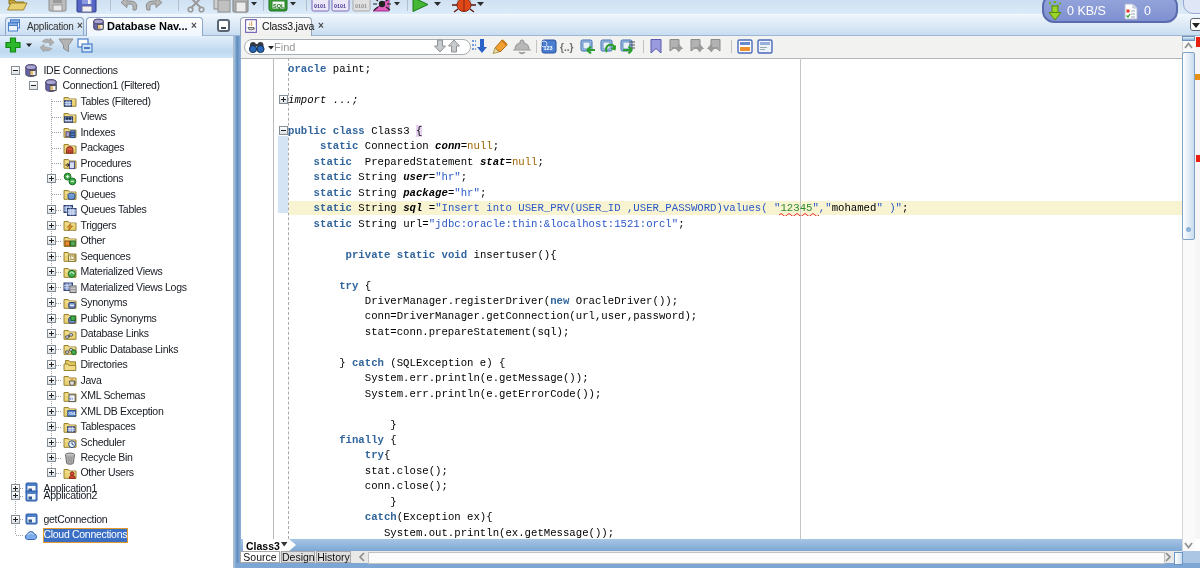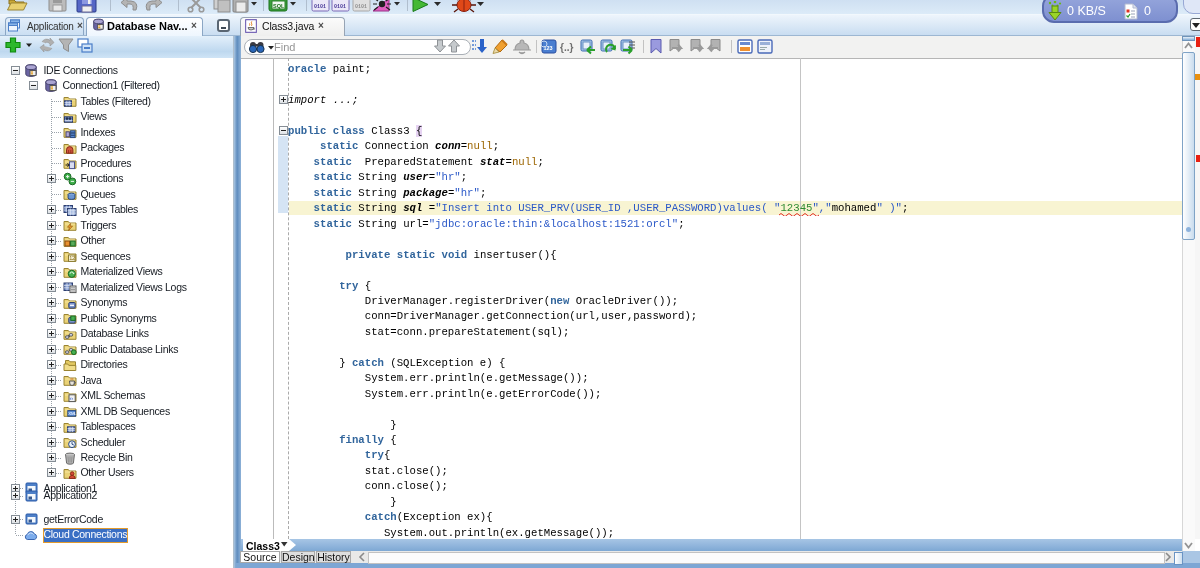--- a/index.html
+++ b/index.html
@@ -10,21 +10,21 @@
 #tabrow-line{left:0;top:34.5px;width:1200px;height:1px;background:#9db7d2}
 
 #lp-tools{left:0;top:35.5px;width:233px;height:22px;background:linear-gradient(#e4f0fb,#bed8ef 70%,#cfe4f6)}
 #lp-tree{left:0;top:57.5px;width:233px;height:510.5px;background:#fff}
 #lp-border{left:233px;top:35.5px;width:1px;height:532.5px;background:#aebecd}
 #splitter{left:234px;top:35.5px;width:7px;height:532.5px;background:linear-gradient(90deg,#a9c5e1,#5e8cbe 45%,#8fb2d8)}
 
 .tab{position:absolute;top:17px;height:18px;border:1px solid #8ba6c4;border-bottom:none;border-radius:4px 4px 0 0;box-sizing:border-box;font-size:11px;white-space:nowrap}
 #tab-app{left:5px;width:79px;background:linear-gradient(#e3eefa,#cbdff2);color:#333;font-size:10px;letter-spacing:-0.2px}
 #tab-dbn{left:86px;width:117px;background:linear-gradient(#ffffff,#eef6fe);font-weight:bold;color:#000;height:19px}
-#tab-cls{left:240px;width:105px;background:linear-gradient(#fbfbfb,#efefee);color:#111;border-color:#97a4b4;height:19px;font-size:10.5px;letter-spacing:-0.2px}
+#tab-cls{left:240px;width:72px;background:linear-gradient(#fbfbfb,#efefee);color:#111;border-color:#97a4b4;height:19px;font-size:10.5px;letter-spacing:-0.2px}
 .tx{position:absolute;top:2px}
 .tabx{color:#4a4a4a;font-weight:bold;font-size:10px}
 
 #minbtn{left:217px;top:18.5px;width:13px;height:13px;border:2px solid #5a6673;border-radius:3px;background:#fff;box-sizing:border-box}
 #minbtn i{position:absolute;left:2px;top:6px;width:5px;height:2px;background:#404a55}
 
 #findbar{left:241px;top:35.5px;width:959px;height:22px;background:#f2f2f1;border-bottom:1px solid #b6b6b6;box-sizing:content-box}
 #findpill{left:244px;top:38.5px;width:225px;height:14px;border:1px solid #a9afb6;border-radius:8px;background:#fff}
 
 #gutterline{left:273px;top:58px;width:1px;height:480.5px;background:#bbbbbb}
@@ -434,21 +434,21 @@
       </div>
 <div class="row" style="top:202.32px">
         <div class="doth" style="left:52px;top:7.5px;width:10px"></div>
         <div class="eb p" style="left:47px"></div>
         <svg class="ic i2" viewBox="0 0 14 14">
           <rect x="1" y="2.5" width="8.5" height="7" fill="#7c95cc" stroke="#2c3e70"></rect>
           <path d="M1 4.8 L9.5 4.8 M1 7.1 L9.5 7.1 M3.8 2.5 L3.8 9.5 M6.6 2.5 L6.6 9.5" stroke="#e8ecf8" stroke-width="0.7"></path>
           <rect x="4.5" y="5.5" width="8.5" height="7" fill="#9bb2dc" stroke="#2c3e70"></rect>
           <path d="M4.5 7.8 L13 7.8 M4.5 10.1 L13 10.1 M7.3 5.5 L7.3 12.5 M10.1 5.5 L10.1 12.5" stroke="#e8ecf8" stroke-width="0.7"></path>
         </svg>
-        <span class="t2">Types Tables</span>
+        <span class="t2">Queues Tables</span>
       </div>
 <div class="row" style="top:217.8px">
         <div class="doth" style="left:52px;top:7.5px;width:10px"></div>
         <div class="eb p" style="left:47px"></div>
         <svg class="ic i2" viewBox="0 0 14 14">
           <path d="M1 3.5 L5.3 3.5 L6.5 5 L13 5 L13 12.3 L1 12.3 Z" fill="#ead277" stroke="#9a8432" stroke-width="1"></path>
           <path d="M2 6 L12 6" stroke="#f6e7a2" stroke-width="1" fill="none"></path>
           <path d="M7.5 5.5 L4.5 9.2 L6.5 9.2 L5.5 12.6 L9.5 8.2 L7.2 8.2 Z" fill="#f0a030" stroke="#9a5a10" stroke-width="0.7"></path>
         </svg>
         <span class="t2">Triggers</span>
@@ -577,21 +577,21 @@
       </div>
 <div class="row" style="top:403.56px">
         <div class="doth" style="left:52px;top:7.5px;width:10px"></div>
         <div class="eb p" style="left:47px"></div>
         <svg class="ic i2" viewBox="0 0 14 14">
           <path d="M1 3.5 L5.3 3.5 L6.5 5 L13 5 L13 12.3 L1 12.3 Z" fill="#ead277" stroke="#9a8432" stroke-width="1"></path>
           <path d="M2 6 L12 6" stroke="#f6e7a2" stroke-width="1" fill="none"></path>
           <rect x="4.8" y="6.6" width="7.8" height="5.6" fill="#5b8ed8" stroke="#2a4a80"></rect>
           <text x="5.3" y="11.2" font-size="4.4" fill="#fff" font-family="sans-serif">XML</text>
         </svg>
-        <span class="t2">XML DB Sequences</span>
+        <span class="t2">XML DB Exception</span>
       </div>
 <div class="row" style="top:419.04px">
         <div class="doth" style="left:52px;top:7.5px;width:10px"></div>
         <div class="eb p" style="left:47px"></div>
         <svg class="ic i2" viewBox="0 0 14 14">
           <path d="M1 3.5 L5.3 3.5 L6.5 5 L13 5 L13 12.3 L1 12.3 Z" fill="#ead277" stroke="#9a8432" stroke-width="1"></path>
           <path d="M2 6 L12 6" stroke="#f6e7a2" stroke-width="1" fill="none"></path>
           <rect x="4.5" y="6.8" width="7.4" height="5.2" fill="#7c95cc" stroke="#2c3e70"></rect>
           <path d="M4.5 8.5 L11.9 8.5 M4.5 10.2 L11.9 10.2 M7 6.8 L7 12 M9.4 6.8 L9.4 12" stroke="#e8ecf8" stroke-width="0.7"></path>
         </svg>
@@ -650,21 +650,21 @@
         <span class="t0">Application2</span>
       </div>
 <div class="row" style="top:511.92px">
         <div class="doth" style="left:16px;top:7.5px;width:7px"></div>
         <div class="eb p" style="left:11px"></div>
         <svg class="ic i0" viewBox="0 0 14 14">
           <rect x="2" y="2" width="11" height="10" rx="1" fill="#4e80c8" stroke="#2a5aa8"></rect>
           <rect x="3.5" y="5" width="8" height="5.5" fill="#f4f8fc"></rect>
           <rect x="4.5" y="7.5" width="3.5" height="3" fill="#385a90"></rect>
         </svg>
-        <span class="t0">getErrorCode</span>
+        <span class="t0">getConnection</span>
       </div>
 <div class="row" style="top:527.4px"><div class="doth" style="left:16px;top:7.5px;width:7px"></div><svg class="ic i0" viewBox="0 0 14 14">
           <path d="M3.4 11.5 A2.6 2.6 0 0 1 3.4 6.4 A3.6 3.6 0 0 1 10.3 5.9 A2.9 2.9 0 0 1 10.6 11.5 Z" fill="#7cacec" stroke="#3a66b0"></path>
           <path d="M3.8 7.2 A3.2 3.2 0 0 1 9.6 6.6" stroke="#cfe2fa" stroke-width="1" fill="none"></path>
         </svg><span class="t0" style="color:#fff;position:relative;z-index:2">Cloud Connections</span></div>
     </div>
 <div class="ab" id="sel"></div>
 </div>
 
 </body></html>

